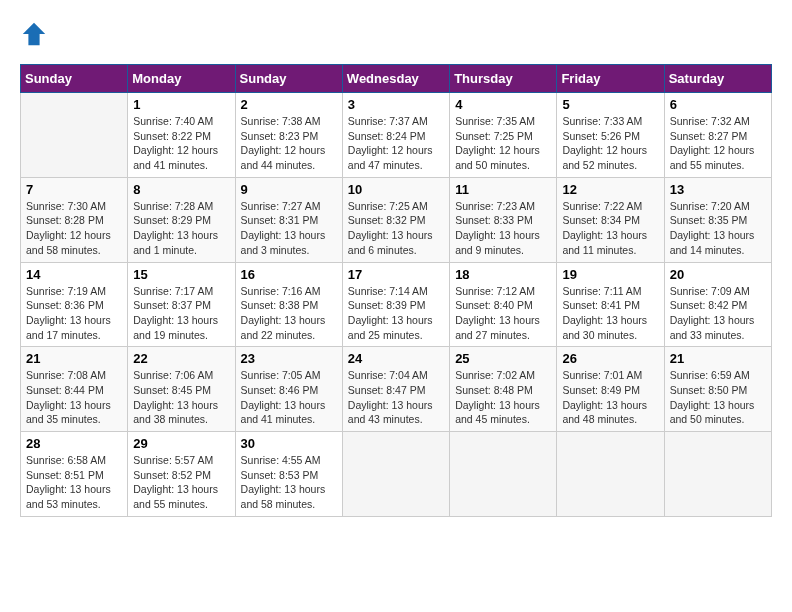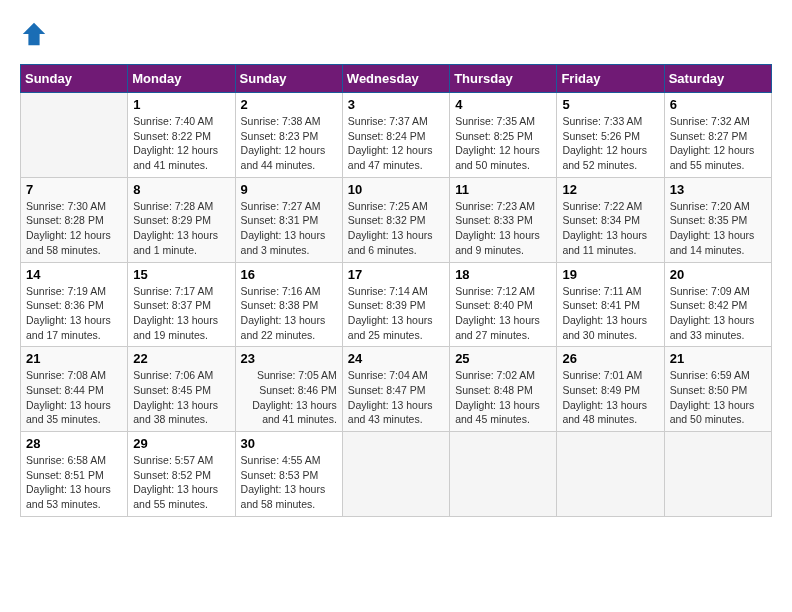--- a/index.html
+++ b/index.html
@@ -135,21 +135,21 @@
         <td>
           <span class="day-number">3</span>
           <div class="day-info" style="white-space: pre-line;">Sunrise: 7:37 AM
 Sunset: 8:24 PM
 Daylight: 12 hours
 and 47 minutes.</div>
         </td>
         <td>
           <span class="day-number">4</span>
           <div class="day-info" style="white-space: pre-line;">Sunrise: 7:35 AM
-Sunset: 8:25 PM
+Sunset: 7:25 PM
 Daylight: 12 hours
 and 50 minutes.</div>
         </td>
         <td>
           <span class="day-number">5</span>
           <div class="day-info" style="white-space: pre-line;">Sunrise: 7:33 AM
 Sunset: 5:26 PM
 Daylight: 12 hours
 and 52 minutes.</div>
         </td>
@@ -273,21 +273,21 @@
         </td>
         <td>
           <span class="day-number">22</span>
           <div class="day-info" style="white-space: pre-line;">Sunrise: 7:06 AM
 Sunset: 8:45 PM
 Daylight: 13 hours
 and 38 minutes.</div>
         </td>
         <td>
           <span class="day-number">23</span>
-          <div class="day-info" style="white-space: pre-line; text-align: right;">Sunrise: 7:05 AM
+          <div class="day-info" style="white-space: pre-line;">Sunrise: 7:05 AM
 Sunset: 8:46 PM
 Daylight: 13 hours
 and 41 minutes.</div>
         </td>
         <td>
           <span class="day-number">24</span>
           <div class="day-info" style="white-space: pre-line;">Sunrise: 7:04 AM
 Sunset: 8:47 PM
 Daylight: 13 hours
 and 43 minutes.</div>

